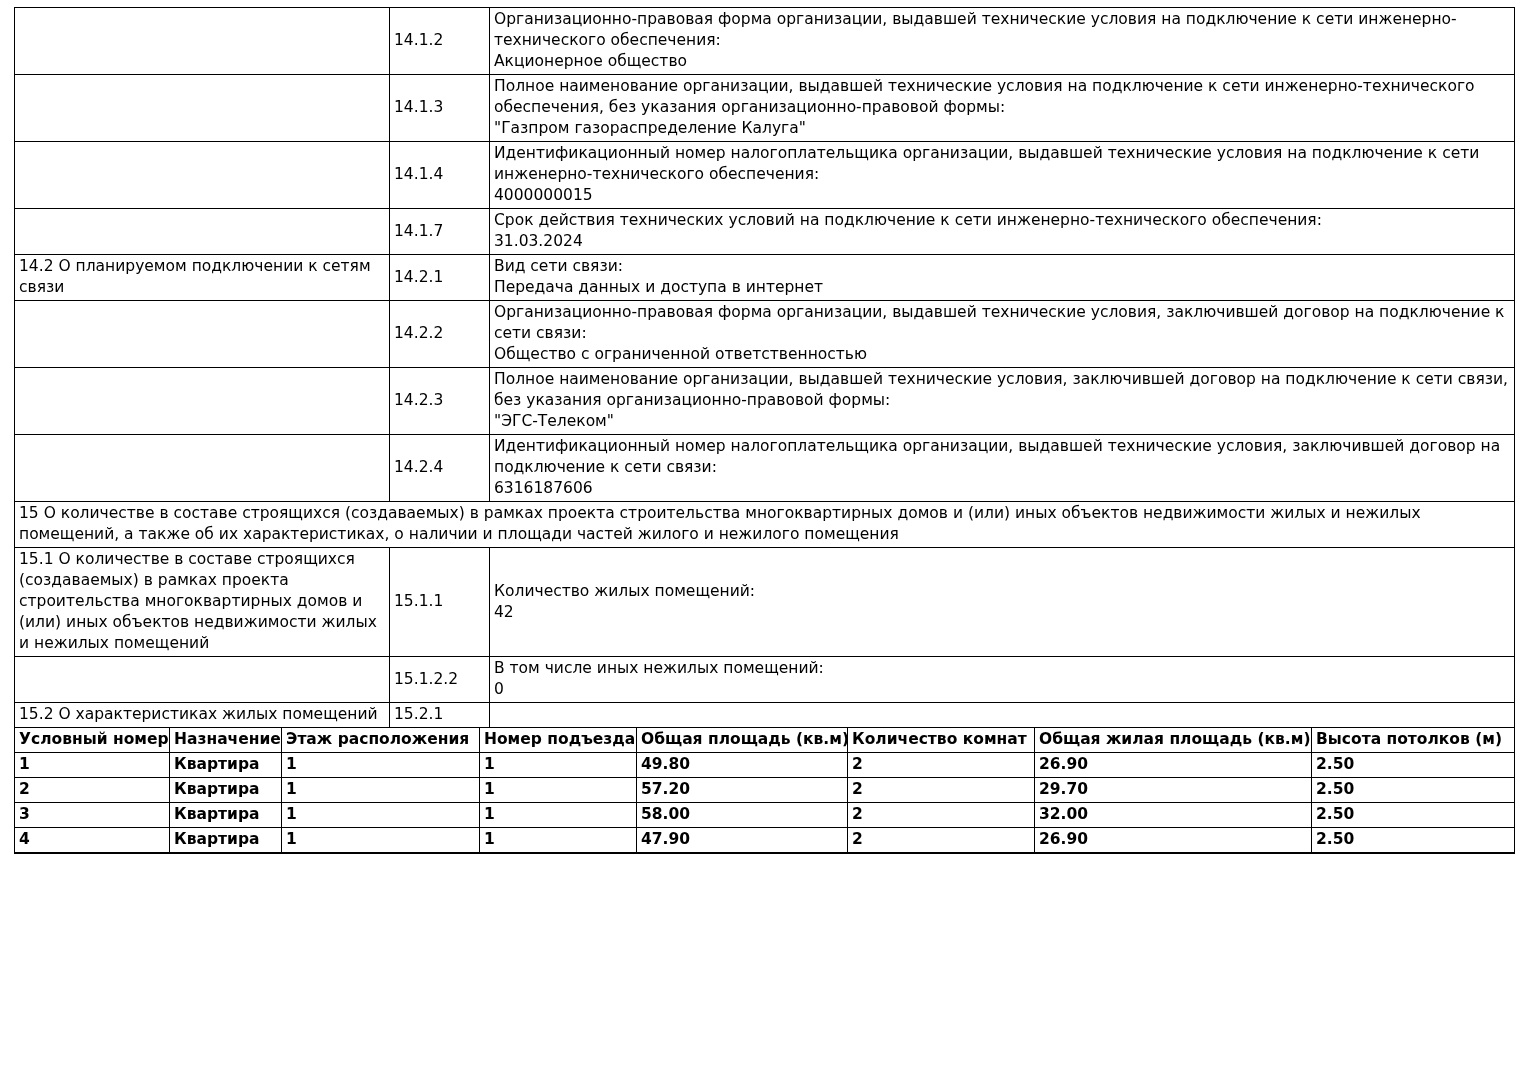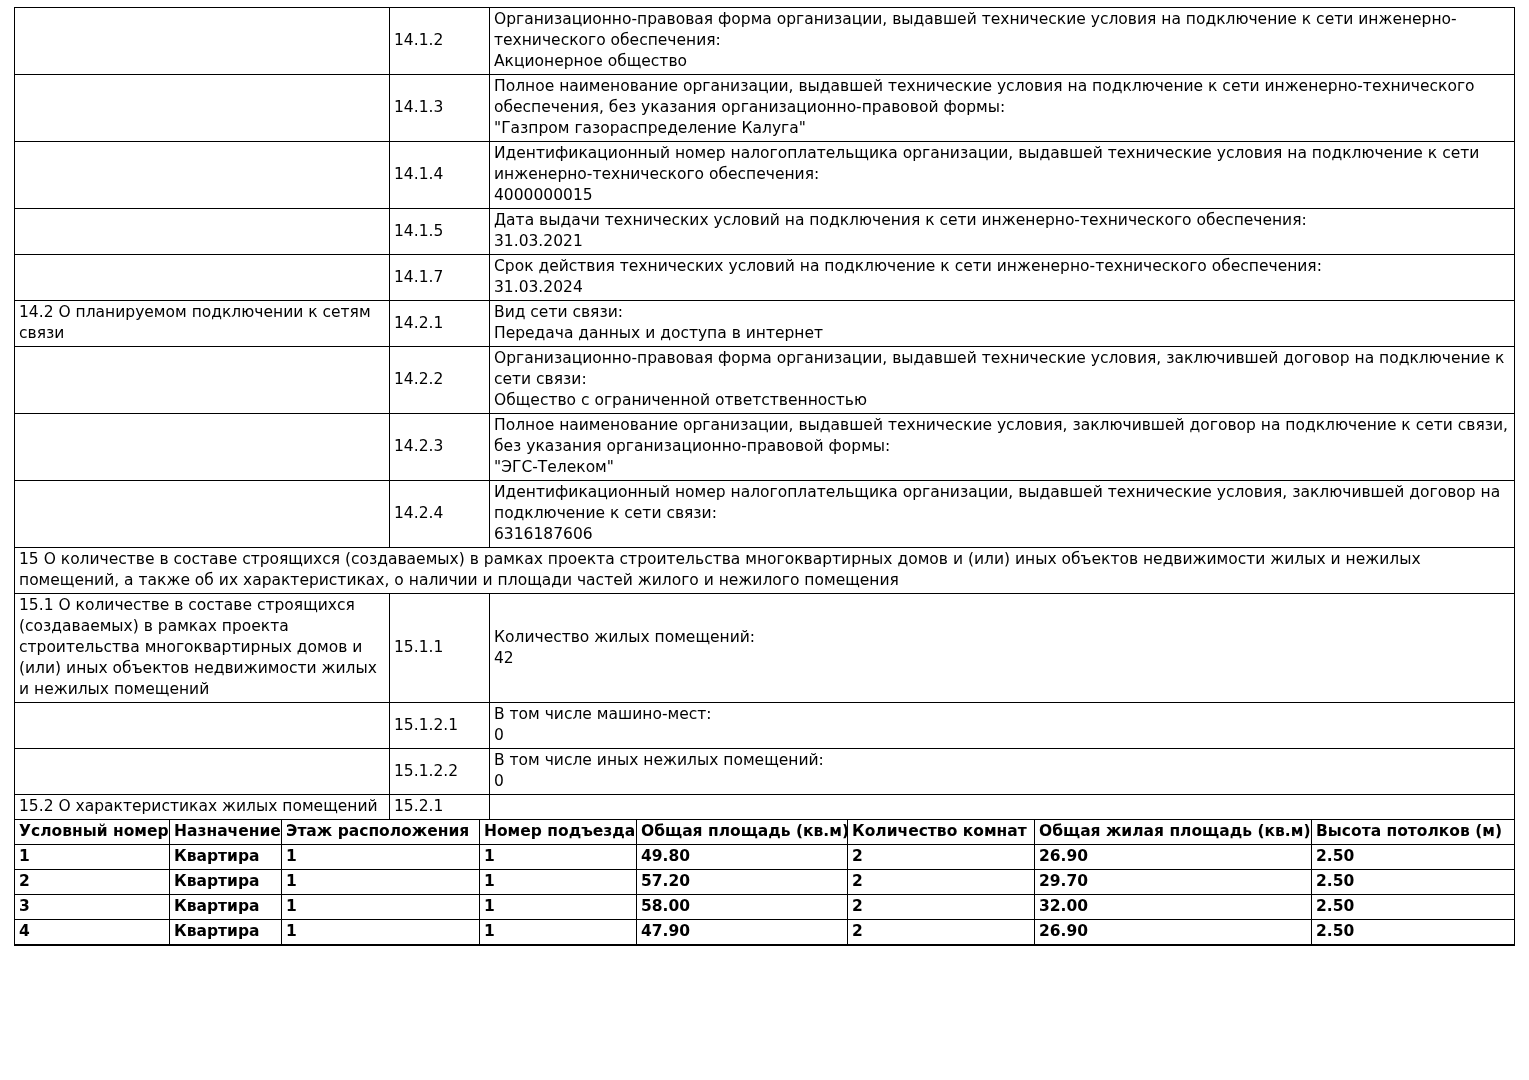--- a/index.html
+++ b/index.html
@@ -71,28 +71,20 @@
 
   <tr>
     <td class="section-cell"></td>
     <td class="num-cell">14.1.4</td>
     <td class="content-cell">
       <div class="field-label">Идентификационный номер налогоплательщика организации, выдавшей технические условия на подключение к сети инженерно-технического обеспечения:</div>
       <div class="field-value">4000000015</div>
     </td>
   </tr>
 
-  <tr>
-    <td class="section-cell"></td>
-    <td class="num-cell">14.1.5</td>
-    <td class="content-cell">
-      <div class="field-label">Дата выдачи технических условий на подключения к сети инженерно-технического обеспечения:</div>
-      <div class="field-value">31.03.2021</div>
-    </td>
-  </tr>
 
 
   <tr>
     <td class="section-cell"></td>
     <td class="num-cell">14.1.7</td>
     <td class="content-cell">
       <div class="field-label">Срок действия технических условий на подключение к сети инженерно-технического обеспечения:</div>
       <div class="field-value">31.03.2024</div>
     </td>
   </tr>
@@ -141,28 +133,20 @@
   <tr>
     <td class="section-cell">15.1 О количестве в составе строящихся (создаваемых) в рамках проекта строительства многоквартирных домов и (или) иных объектов недвижимости жилых и нежилых помещений</td>
     <td class="num-cell">15.1.1</td>
     <td class="content-cell">
       <div class="field-label">Количество жилых помещений:</div>
       <div class="field-value">42</div>
     </td>
   </tr>
 
 
-  <tr>
-    <td class="section-cell"></td>
-    <td class="num-cell">15.1.2.1</td>
-    <td class="content-cell">
-      <div class="field-label">В том числе машино-мест:</div>
-      <div class="field-value">0</div>
-    </td>
-  </tr>
 
   <tr>
     <td class="section-cell"></td>
     <td class="num-cell">15.1.2.2</td>
     <td class="content-cell">
       <div class="field-label">В том числе иных нежилых помещений:</div>
       <div class="field-value">0</div>
     </td>
   </tr>
 

